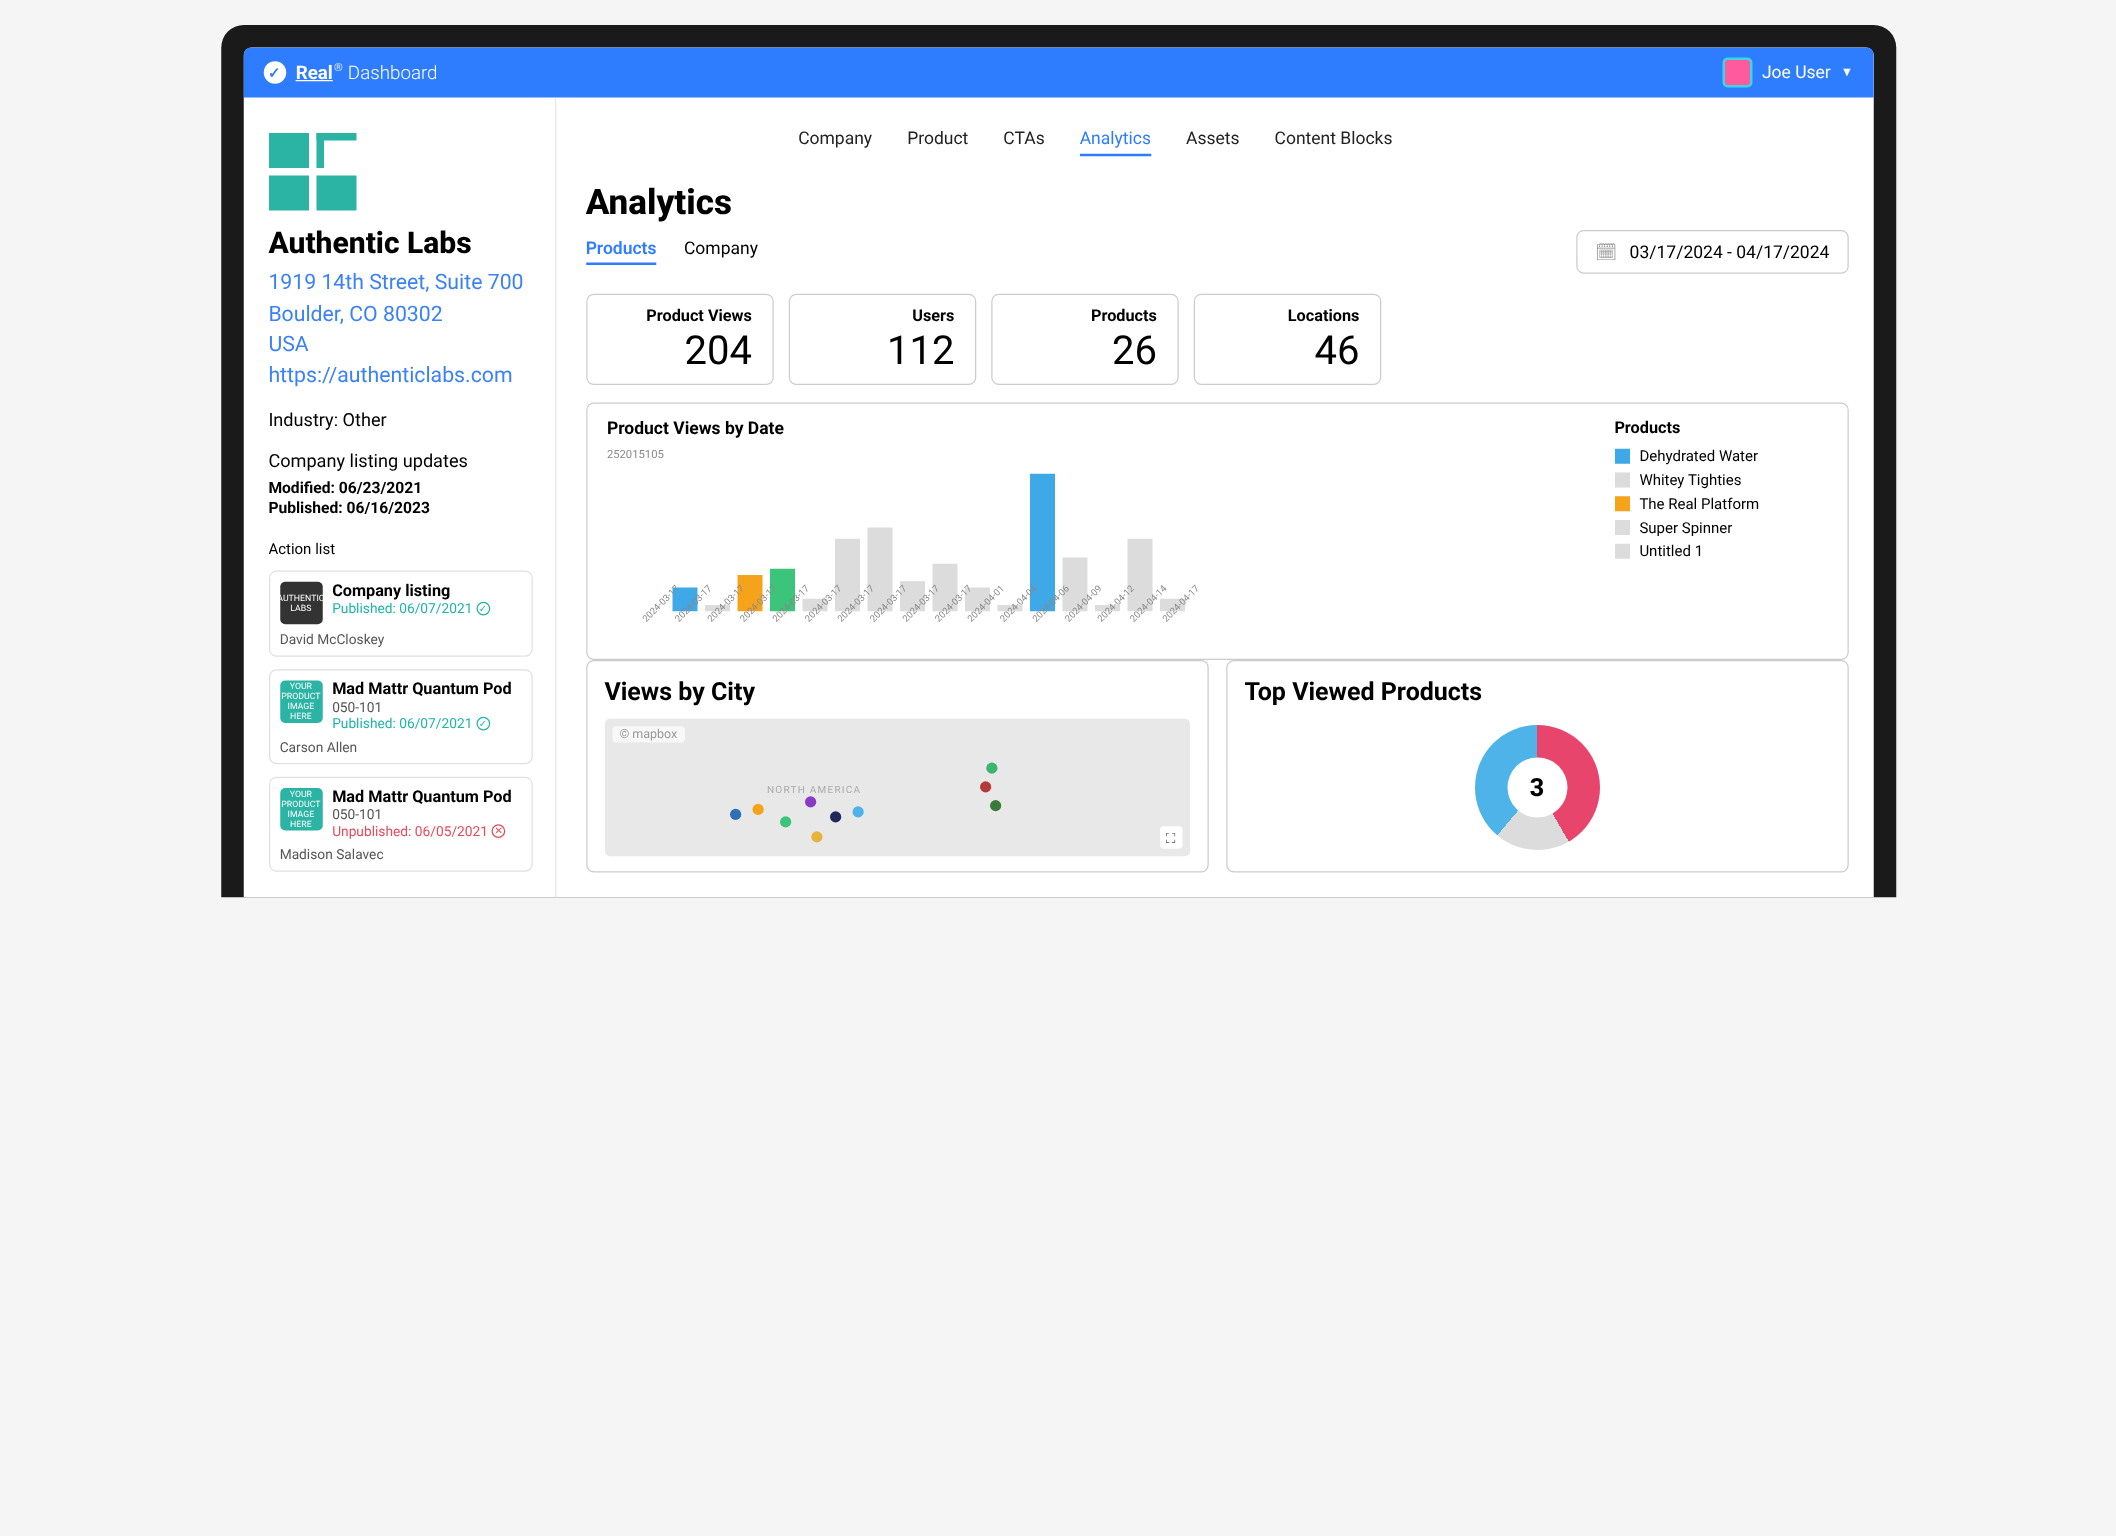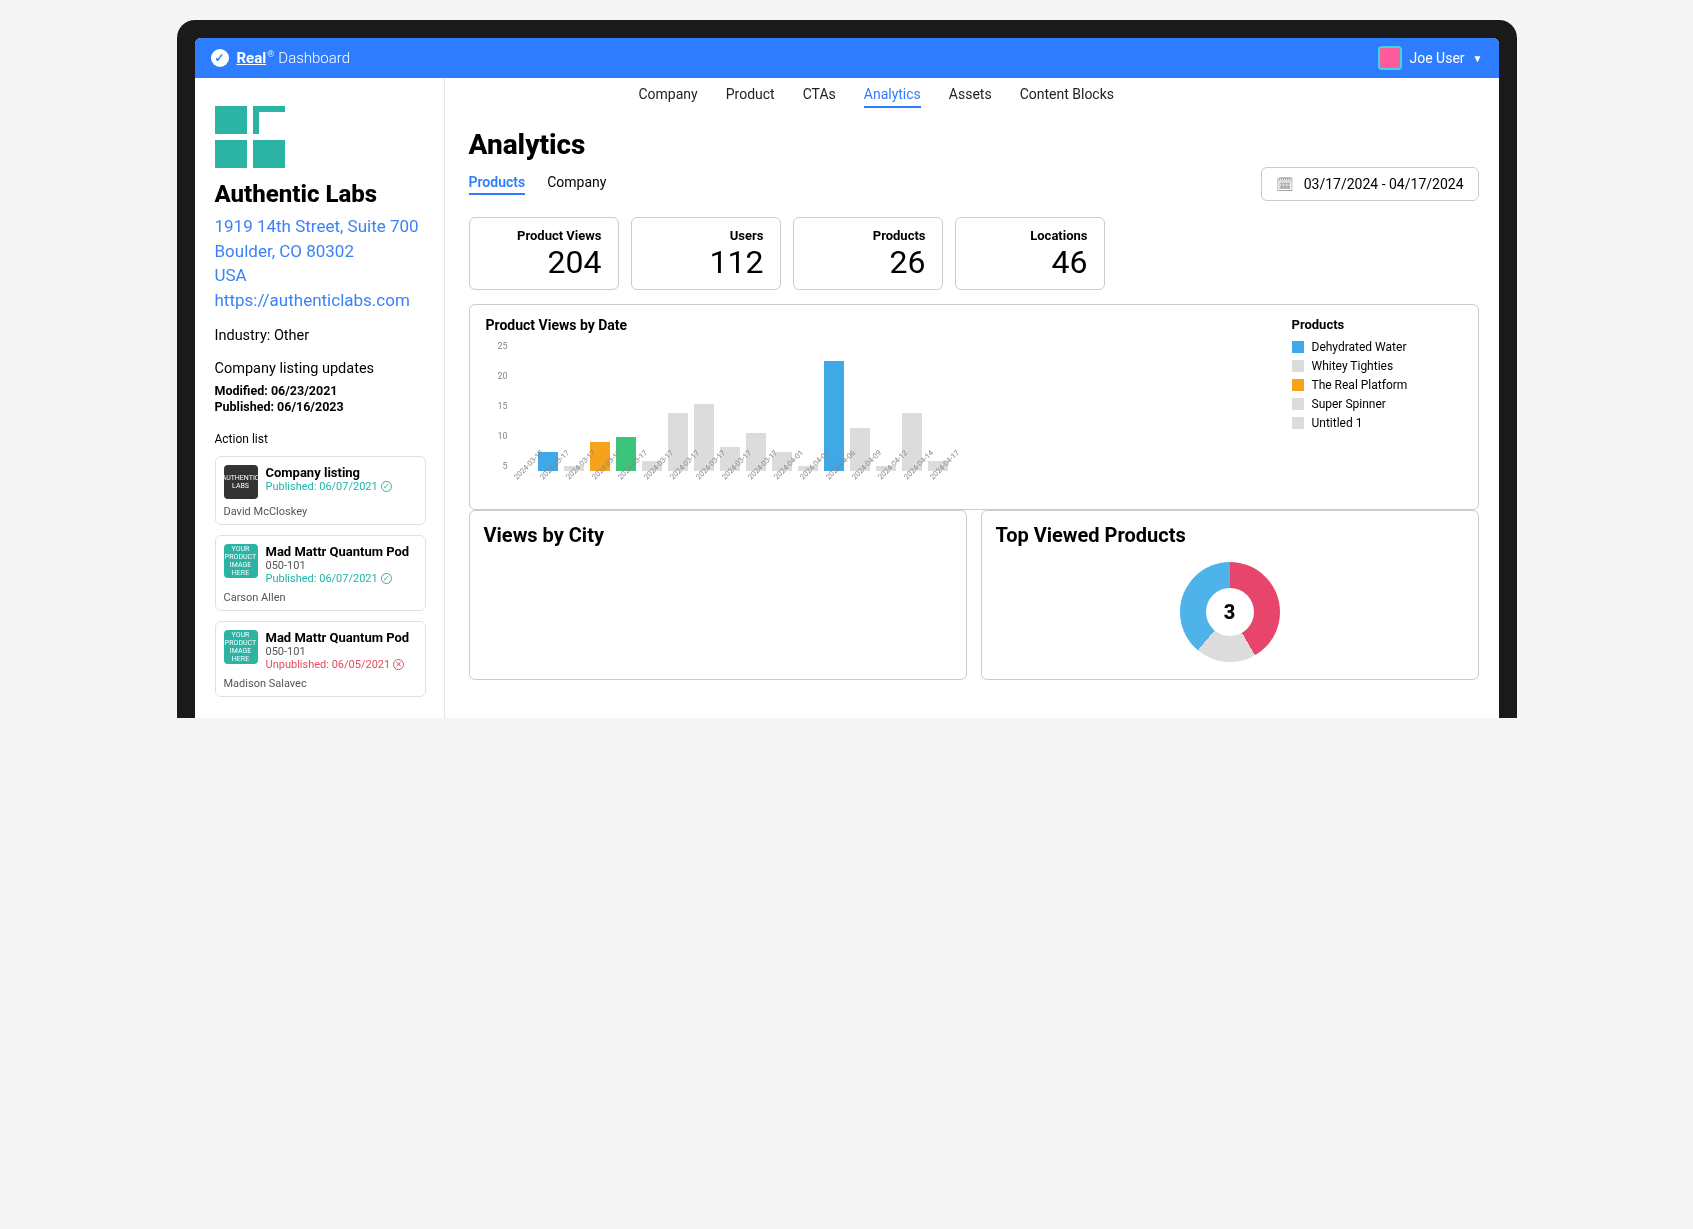--- a/index.html
+++ b/index.html
@@ -92,21 +92,21 @@
   .ac-title { font-weight: 700; font-size: 13px; }
   .ac-sub { font-size: 11px; color: #555; }
   .ac-status { font-size: 11px; display: flex; align-items: center; gap: 3px; }
   .ac-status.pub { color: #1fb5a8; }
   .ac-status.unpub { color: #e74b5b; }
   .ac-author { font-size: 11px; color: #555; margin-top: 6px; }
 
   
   .main {
     flex: 1;
-    padding: 4px 20px 0 24px;
+    padding: 21px 20px 0 24px;
     overflow-y: auto;
   }
   .topnav {
     display: flex; gap: 28px; justify-content: flex-start;
     margin-left: 170px;
     font-size: 14px; color: #222;
     margin-bottom: 20px;
   }
   .topnav span { padding: 4px 0; cursor: pointer; }
   .topnav .active { color: #2e7cff; border-bottom: 2px solid #2e7cff; }
@@ -141,21 +141,21 @@
   .chart-area { flex: 1; }
   .chart-title { font-size: 14px; font-weight: 700; margin-bottom: 8px; }
   .bar-chart {
     position: relative; height: 130px;
     display: flex; align-items: flex-end; gap: 6px;
     padding-left: 26px;
   }
   .y-axis {
     position: absolute; left: 0; top: 0; bottom: 0;
     width: 22px; font-size: 9px; color: #888;
-    display: flex; flex-direction: column; justify-content: space-between;
+    display: flex; justify-content: space-between;
     text-align: right;
   }
   .bar {
     width: 20px;
     background: #dcdcdc;
   }
   .bar.blue { background: #3ea9e6; }
   .bar.orange { background: #f6a31c; }
   .bar.green { background: #3bc47a; }
   .x-labels { display: flex; gap: 6px; padding-left: 26px; margin-top: 4px; }
@@ -406,20 +406,35 @@
                   <span class="swatch "></span>
                   <span>Untitled 1</span>
                 </div>
               </div>
           </div>
         </div>
 
         <div class="bottom-row">
           <div class="card-half">
             <div class="card-half-title">Views by City</div>
+            <div class="map-box" id="map-box">
+              <div class="map-label">© mapbox</div>
+              <div class="na-label">NORTH AMERICA</div>
+              <div class="fullscreen-icon">⛶</div>
+            <div class="dot" style="top: 72px; left: 100px; background: rgb(46, 111, 181);"></div>
+                <div class="dot" style="top: 68px; left: 118px; background: rgb(246, 163, 28);"></div>
+                <div class="dot" style="top: 78px; left: 140px; background: rgb(59, 196, 122);"></div>
+                <div class="dot" style="top: 62px; left: 160px; background: rgb(138, 59, 196);"></div>
+                <div class="dot" style="top: 74px; left: 180px; background: rgb(30, 42, 90);"></div>
+                <div class="dot" style="top: 70px; left: 198px; background: rgb(77, 179, 232);"></div>
+                <div class="dot" style="top: 90px; left: 165px; background: rgb(231, 180, 59);"></div>
+                <div class="dot" style="top: 50px; left: 300px; background: rgb(181, 59, 59);"></div>
+                <div class="dot" style="top: 65px; left: 308px; background: rgb(59, 122, 59);"></div>
+                <div class="dot" style="top: 35px; left: 305px; background: rgb(59, 181, 111);"></div>
+              </div>
           </div>
           <div class="card-half">
             <div class="card-half-title">Top Viewed Products</div>
             <div class="donut-wrap">
               <div class="donut">
                 <div class="donut-center">3</div>
               </div>
             </div>
           </div>
         </div>

